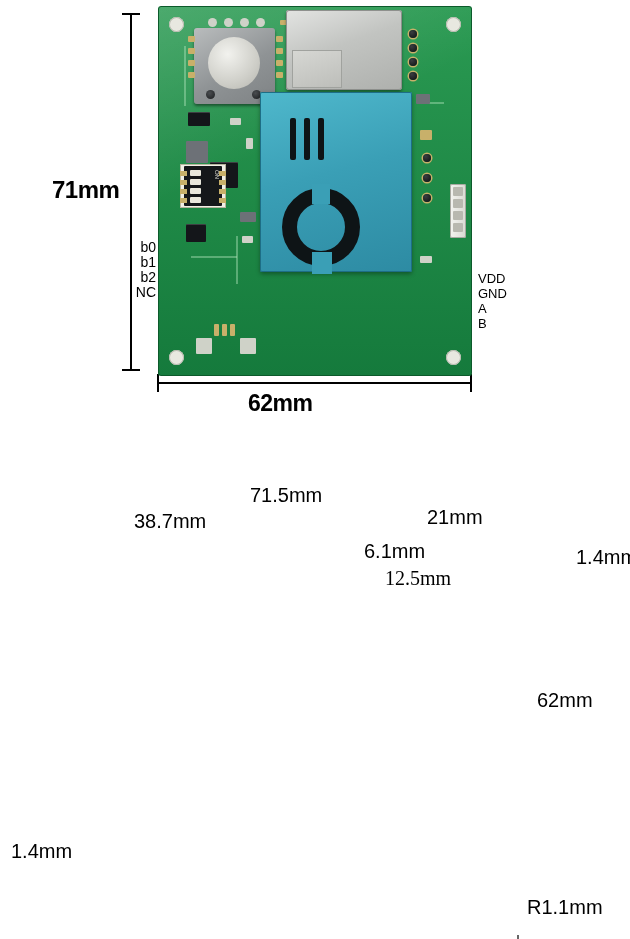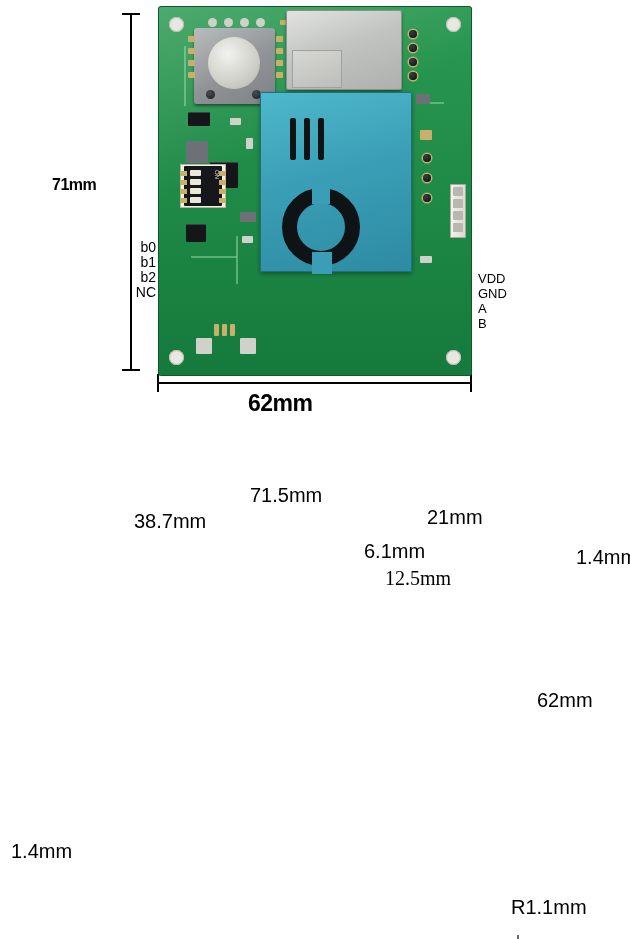--- a/index.html
+++ b/index.html
@@ -10,21 +10,21 @@
 
   
   #photo-section{position:absolute;left:0;top:0;width:630px;height:430px;}
 
   .dim-text{position:absolute;font-weight:600;letter-spacing:-0.5px;white-space:nowrap;}
 
   
   #dim-71-line{position:absolute;left:130px;top:14px;width:2px;height:357px;background:#000;}
   #dim-71-cap-top{position:absolute;left:122px;top:13px;width:18px;height:2px;background:#000;}
   #dim-71-cap-bot{position:absolute;left:122px;top:369px;width:18px;height:2px;background:#000;}
-  #dim-71-label{left:52px;top:176px;font-size:16px;}
+  #dim-71-label{left:52px;top:176px;font-size:24px;}
 
   
   #dim-62-line{position:absolute;left:158px;top:382px;width:314px;height:2px;background:#000;}
   #dim-62-cap-l{position:absolute;left:157px;top:374px;width:2px;height:18px;background:#000;}
   #dim-62-cap-r{position:absolute;left:470px;top:374px;width:2px;height:18px;background:#000;}
   #dim-62-label{left:248px;top:390px;font-size:23px;}
 
   
   #board-photo{position:absolute;left:158px;top:6px;width:314px;height:370px;
        background:#1f8a46;
@@ -383,15 +383,15 @@
     <div class="cad-label" style="left:362px;top:80px;">6.1mm</div>
 
     <div class="cad-label" style="left:383px;top:107px;font-family:Liberation Serif, serif;">12.5mm</div>
 
     <div class="cad-label" style="left:574px;top:86px;">1.4mm</div>
 
     <div class="cad-label" style="left:535px;top:229px;">62mm</div>
 
     <div class="cad-label" style="left:9px;top:380px;">1.4mm</div>
 
-    <div class="cad-label" style="left:509px;top:436px;">R1.1mm</div>
+    <div class="cad-label" style="left:525px;top:436px;">R1.1mm</div>
   </div>
 </div>
 
 </body></html>

